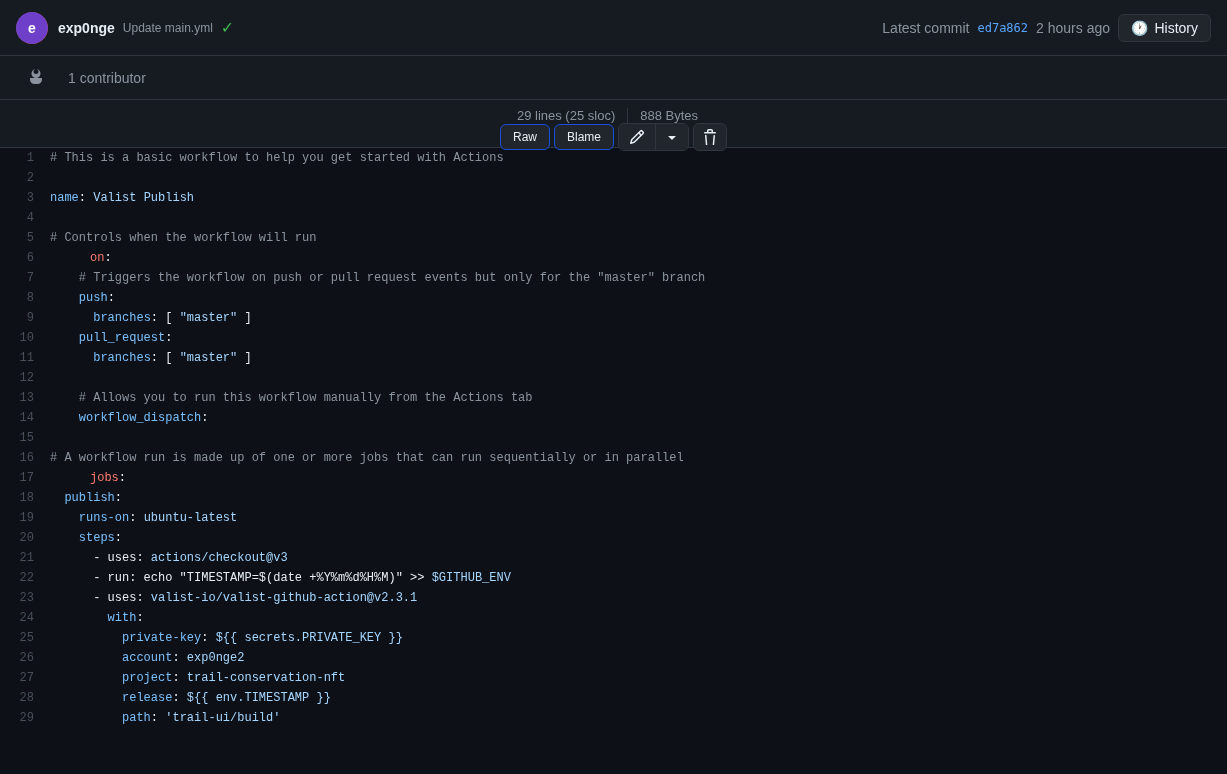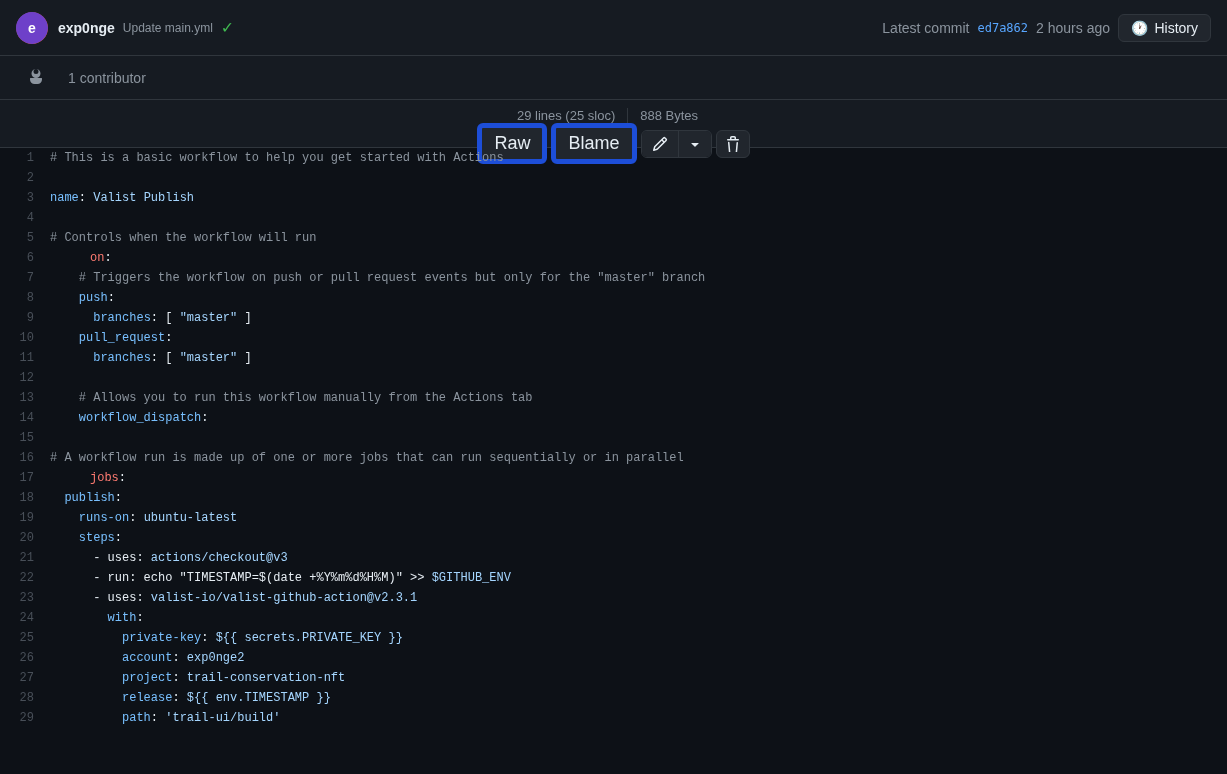--- a/index.html
+++ b/index.html
@@ -131,26 +131,26 @@
     .file-stat-item:last-child {
       border-right: none;
     }
     .file-actions {
       display: flex;
       align-items: center;
       gap: 4px;
     }
     .action-btn {
       background: #21262d;
-      border: 5px solid #1d4ed8;
+      border: 1px solid #1d4ed8;
       border-radius: 6px;
       padding: 5px 12px;
       color: #e6edf3;
       cursor: pointer;
-      font-size: 18px;
+      font-size: 12px;
     }
     .edit-group {
       display: flex;
       border: 1px solid #30363d;
       border-radius: 6px;
       overflow: hidden;
     }
     .edit-group .edit-btn {
       background: #21262d;
       border: none;

